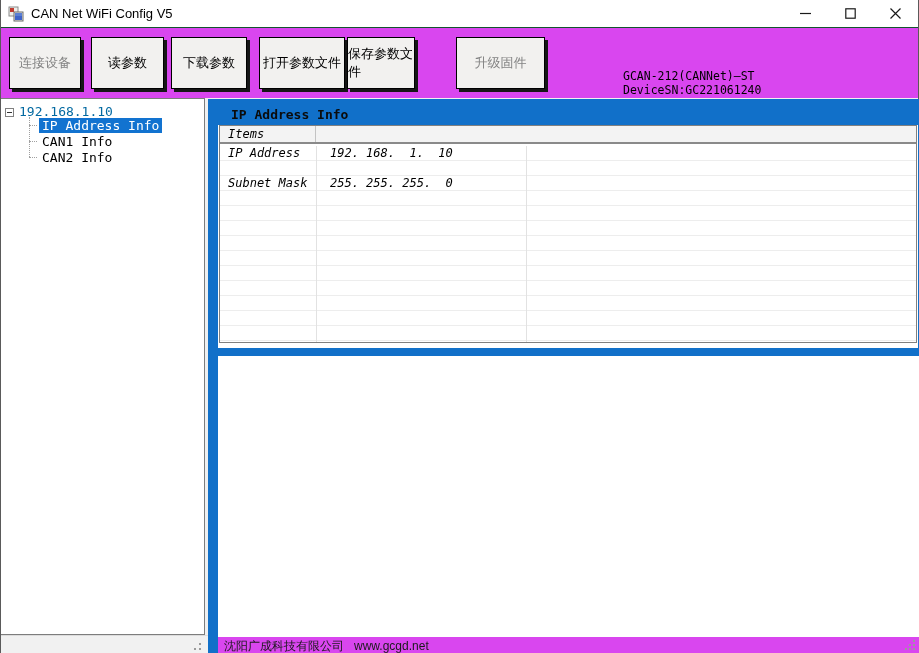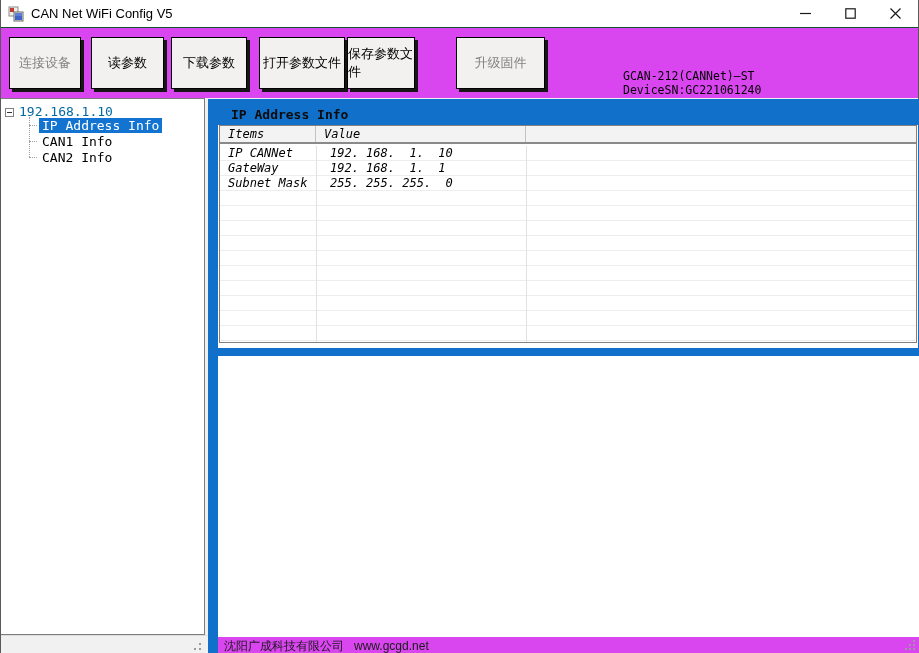--- a/index.html
+++ b/index.html
@@ -133,33 +133,28 @@
   </div>
 
   <div class="blue-stripe"></div>
 
   <div class="top-panel">
     <span class="panel-title mono">IP Address Info</span>
     <div class="lv-wrap">
       <div class="listview mono">
         <div class="lv-header">
           <div class="lv-hcell" style="left:0;width:96px">Items</div>
-          <div class="lv-hcell" style="left:96px;width:210px">Value</div>
           <div class="lv-hcell" style="left:306px;width:390px;border-right:none"></div>
         </div>
         <div class="lv-body" id="lv-body">
           <div class="vgrid" style="left:96px"></div>
           <div class="vgrid" style="left:306px"></div>
         <div class="lv-row" style="top: 0px;">
-              <span class="lv-cell" style="left: 8px;">IP CANNet</span>
+              <span class="lv-cell" style="left: 8px;">IP Address</span>
               <span class="lv-cell" style="left: 110px;">192. 168.  1.  10</span>
-            </div>
-            <div class="lv-row" style="top: 15px;">
-              <span class="lv-cell" style="left: 8px;">GateWay</span>
-              <span class="lv-cell" style="left: 110px;">192. 168.  1.  1</span>
             </div>
             <div class="lv-row" style="top: 30px;">
               <span class="lv-cell" style="left: 8px;">Subnet Mask</span>
               <span class="lv-cell" style="left: 110px;">255. 255. 255.  0</span>
             </div>
           </div>
       </div>
     </div>
   </div>
 

